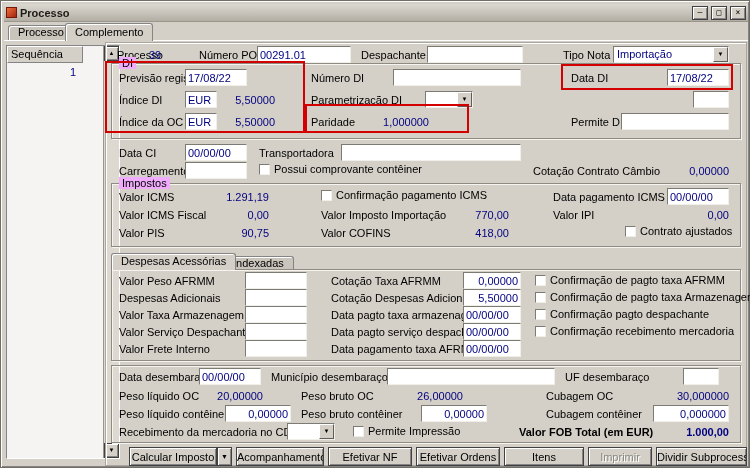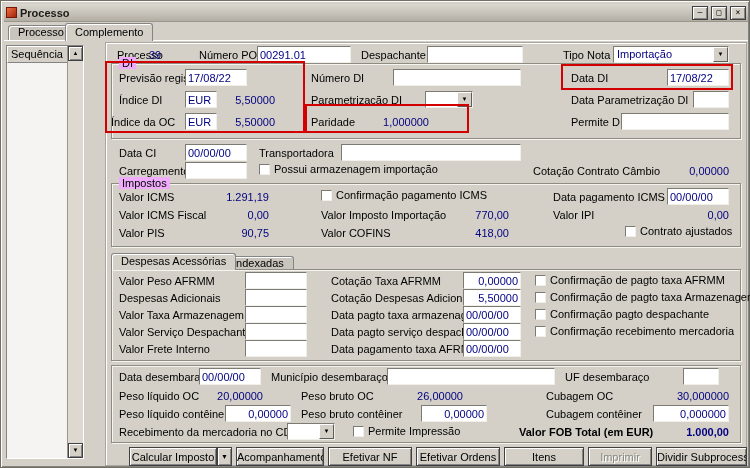--- a/index.html
+++ b/index.html
@@ -7,21 +7,21 @@
   body{position:relative;font-family:"Liberation Sans",sans-serif;font-size:11px;color:#000;background:#d4d0c8;overflow:hidden}
   .win{position:absolute;inset:0;background:#d4d0c8;border:1px solid #716f64;box-shadow:inset 1px 1px 0 #fff,inset -1px -1px 0 #848484}
   .titlebar{position:absolute;left:3px;top:3px;width:744px;height:18px;background:linear-gradient(180deg,#dbd8d1 0%,#c6c2b9 55%,#b2aea4 100%);display:flex;align-items:center;gap:3px;padding:0 2px;border-bottom:1px solid #9a968c}
   .title-icon{width:11px;height:11px;flex:none;border:1px solid #7a1608;background:linear-gradient(135deg,#f0703c,#a02410)}
   .title-text{flex:1;font-weight:bold;color:#1d1b16}
   .win-btn{width:16px;height:14px;flex:none;background:#d4d0c8;border:1px solid #404040;box-shadow:inset 1px 1px 0 #fff,inset -1px -1px 0 #848484;font-size:8px;line-height:11px;text-align:center;font-family:"DejaVu Sans Mono",monospace;cursor:default}
   .tab{position:absolute;background:#d4d0c8;border:1px solid #848484;border-bottom:none;border-radius:3px 3px 0 0;padding:0 9px;box-shadow:inset 1px 1px 0 #fff;white-space:nowrap}
   .tab.t-active{top:22px;height:18px;line-height:16px;z-index:3}
   .tab.t-inactive{top:24px;height:15px;line-height:13px;background:#c9c5bd;z-index:1}
   .tabline{position:absolute;left:3px;top:39px;width:744px;height:2px;background:#d4d0c8;box-shadow:inset 0 1px 0 #fff;z-index:2}
-  .sidebar{position:absolute;left:5px;top:44px;width:78px;height:414px;background:#f5f4f2;border:1px solid;border-color:#848484 #fff #fff #848484}
+  .sidebar{position:absolute;left:5px;top:44px;width:114px;height:414px;background:#f5f4f2;border:1px solid;border-color:#848484 #fff #fff #848484}
   .seq-header{position:absolute;left:0;top:0;width:76px;height:17px;background:#d4d0c8;border:1px solid;border-color:#fff #848484 #848484 #fff;padding:1px 3px}
   .seq-row{position:absolute;left:0;top:20px;width:72px;text-align:right;color:#000080;padding-right:3px}
   .sb-scroll{position:absolute;right:0;top:0;width:16px;height:100%;background:#ddd9d1;border-left:1px solid #9a968c}
   .sb-btn{position:absolute;left:0;width:15px;height:15px;background:#d4d0c8;border:1px solid #404040;box-shadow:inset 1px 1px 0 #fff,inset -1px -1px 0 #848484;font-size:6px;line-height:13px;text-align:center;color:#000}
   .mainborder{position:absolute;left:104px;top:41px;width:642px;height:424px;border:1px solid #aaa69d;box-shadow:inset 1px 1px 0 #fff}
   .grp{position:absolute;border:1px solid #8d8b82;box-shadow:inset 1px 1px 0 #f6f4ef,1px 1px 0 #f6f4ef}
   .legend{position:absolute;top:-7px;left:7px;background:#f0abfc;padding:0 3px;line-height:12px;white-space:nowrap}
   .lbl{position:absolute;white-space:nowrap;line-height:13px}
   .lbl.b{font-weight:bold}
   .flat{position:absolute;color:#000080;text-align:right;white-space:nowrap;line-height:13px}
@@ -90,41 +90,40 @@
   <input class="inp" style="left: 666px; top: 68px; width: 62px;" value="17/08/22">
 
   <span class="lbl" style="left:118px;top:93px">Índice DI</span>
   <input class="inp" style="left: 184px; top: 90px; width: 32px;" value="EUR">
   <span class="flat" style="left:220px;top:93px;width:54px">5,50000</span>
   <span class="lbl" style="left:310px;top:93px">Parametrização DI</span>
   <span class="combo" style="left:424px;top:90px;width:48px">
     <span class="txt"></span>
     <span class="dd">▼</span>
   </span>
-  <span class="lbl" style="left:570px;top:93px">Data Parametrização DI</span>
   <input class="inp" style="left: 692px; top: 90px; width: 36px;" value="">
 
-  <span class="lbl" style="left:110px;top:115px">Índice da OC</span>
+  <span class="lbl" style="left:118px;top:115px">Índice da OC</span>
   <input class="inp" style="left: 184px; top: 112px; width: 32px;" value="EUR">
   <span class="flat" style="left:220px;top:115px;width:54px">5,50000</span>
   <span class="lbl" style="left:310px;top:115px">Paridade</span>
   <span class="flat" style="left:356px;top:115px;width:72px">1,000000</span>
   <span class="lbl" style="left:570px;top:115px">Permite DI</span>
   <input class="inp" style="left: 620px; top: 112px; width: 108px;" value="">
 
   <span class="lbl" style="left:118px;top:146px">Data CI</span>
   <input class="inp" style="left: 184px; top: 143px; width: 62px;" value="00/00/00">
   <span class="lbl" style="left:258px;top:146px">Transportadora</span>
   <input class="inp" style="left: 340px; top: 143px; width: 180px;" value="">
 
   <span class="lbl" style="left:118px;top:164px">Carregamento</span>
   <input class="inp" style="left: 184px; top: 161px; width: 62px;" value="">
   <span class="chk" style="left:258px;top:162px">
     <span class="box"></span>
-    <span>Possui armazenagem importação</span>
+    <span>Possui comprovante contêiner</span>
   </span>
   <span class="lbl" style="left:532px;top:164px">Cotação Contrato Câmbio</span>
   <span class="flat" style="left:656px;top:164px;width:72px">0,00000</span>
 
   <div class="grp" style="left:110px;top:182px;width:630px;height:64px">
     <span class="legend">Impostos</span>
   </div>
   <span class="lbl" style="left:118px;top:190px">Valor ICMS</span>
   <span class="flat" style="left:196px;top:190px;width:72px">1.291,19</span>
   <span class="chk" style="left:320px;top:188px">

